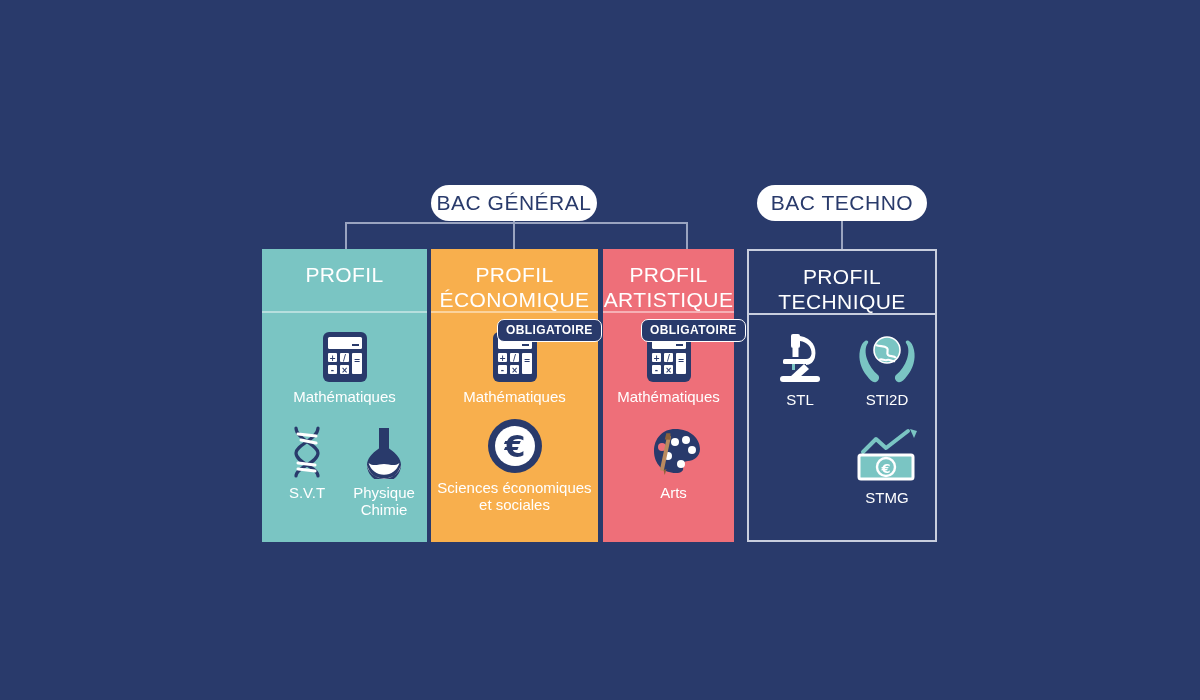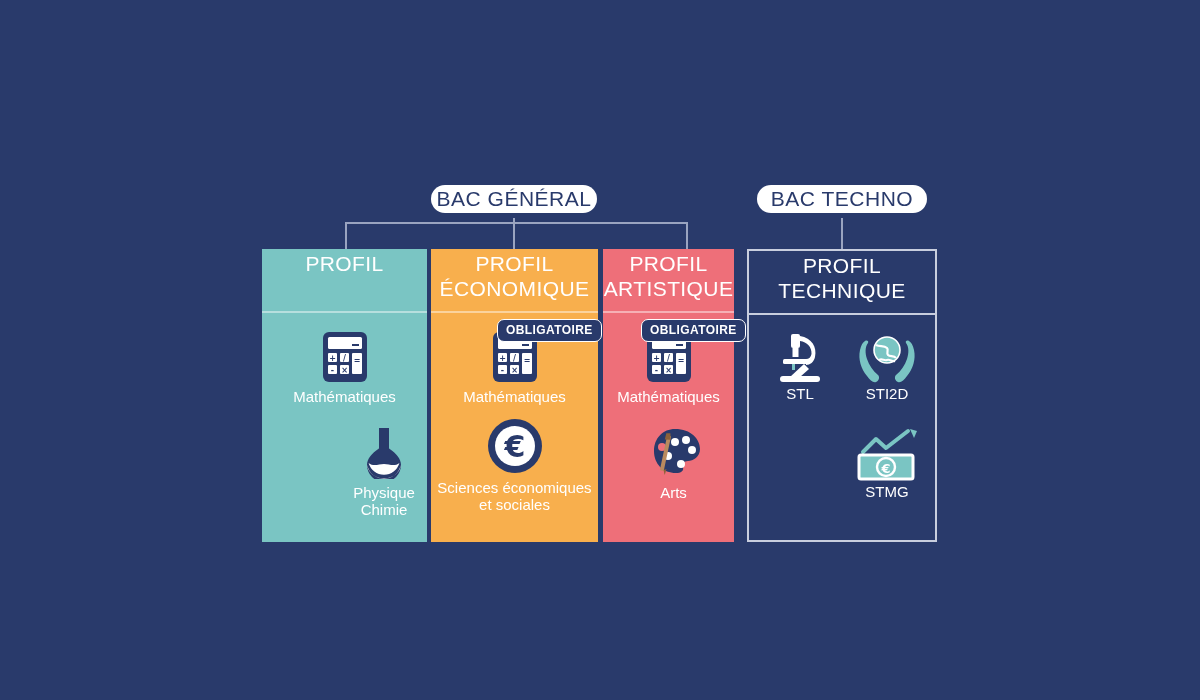--- a/index.html
+++ b/index.html
@@ -14,21 +14,21 @@
 
   
   .pill{
     position:absolute;
     background:#ffffff;
     color:#293A6B;
     border-radius:999px;
     display:flex;align-items:center;justify-content:center;
     letter-spacing:.5px;
     font-size:21px;
-    height:28px;
+    height:36px;
     white-space:nowrap;
     z-index:5;
   }
   #pill-general{left:431px;top:185px;width:166px;}
   #pill-techno{left:757px;top:185px;width:170px;}
 
   
   .ln{position:absolute;background:#9AA4C0;z-index:1;}
 
   
@@ -45,21 +45,21 @@
   #col-art{left:603px;width:131px;background:#EE6F79;}
   #col-tech{left:747px;width:190px;background:#293A6B;border:2px solid #C8CEDE;}
 
   .col-head{
     width:100%;
     text-align:center;
     color:#ffffff;
     font-size:21px;
     line-height:25px;
     letter-spacing:.4px;
-    padding-top:2px;
+    padding-top:13px;
     box-sizing:border-box;
     height:62px;
   }
   .head-rule{width:100%;height:2px;background:rgba(255,255,255,.45);}
   #col-tech .head-rule{background:#C8CEDE;}
 
   .col-body{
     width:100%;flex:1;position:relative;
   }
 
@@ -86,21 +86,21 @@
     padding:3px 8px 4px 8px;
     z-index:4;
     white-space:nowrap;
     border:1.5px solid #ffffff;
   }
 
   
   .ico{display:block;margin:0 auto;}
 
   
-  .tlbl{font-size:15px;color:#ffffff;text-align:center;margin-top:0;}
+  .tlbl{font-size:15px;color:#ffffff;text-align:center;margin-top:6px;}
 </style>
 </head>
 <body>
 
 <div id="stage">
 
   <div class="ln" style="left:513px;top:218px;width:2px;height:31px;"></div>
   <div class="ln" style="left:345px;top:222px;width:343px;height:2px;"></div>
   <div class="ln" style="left:345px;top:222px;width:2px;height:27px;"></div>
   <div class="ln" style="left:686px;top:222px;width:2px;height:27px;"></div>
@@ -136,20 +136,37 @@
               <text x="22.5" y="29.5">/</text>
               <text x="10.5" y="41.5">-</text>
               <text x="22.5" y="41.5">×</text>
               <text x="35" y="32">=</text>
             </g>
           </svg>
         </span>
         <div class="lbl">Mathématiques</div>
       </div>
 
+      <div class="subject" style="left:8px;top:112px;width:74px;">
+        <span>
+          <svg class="ico" width="44" height="54" viewBox="0 0 44 54">
+            <g stroke="#293A6B" stroke-width="3.2" fill="none" stroke-linecap="round">
+              <path d="M11 3 C 11 14, 33 20, 33 28 C 33 38, 11 42, 11 51"></path>
+              <path d="M33 3 C 33 14, 11 20, 11 28 C 11 38, 33 42, 33 51"></path>
+            </g>
+            <g stroke="#ffffff" stroke-width="3" stroke-linecap="round">
+              <line x1="13" y1="9" x2="31" y2="11"></line>
+              <line x1="16" y1="15" x2="31" y2="18"></line>
+              <line x1="13" y1="38" x2="30" y2="40"></line>
+              <line x1="13" y1="44" x2="30" y2="46"></line>
+            </g>
+          </svg>
+        </span>
+        <div class="lbl">S.V.T</div>
+      </div>
 
       <div class="subject" style="left:82px;top:112px;width:80px;">
         <span>
           <svg class="ico" width="50" height="54" viewBox="0 0 50 54">
             <path d="M20 3 h10 v20 a1 1 0 0 0 .4 .8 C37 28 42 34 42 40 a17 17 0 0 1 -34 0 c0 -6 5 -12 11.6 -16.2 A1 1 0 0 0 20 23 z" fill="#293A6B"></path>
             <path d="M9.6 38 a16 16 0 0 0 30.8 0 c-5 4 -10 1 -15.4 1 s-10.4 3 -15.4 -1 z" fill="#ffffff"></path>
             <path d="M8.2 39.5 a17 17 0 0 0 33.6 0 c0 7 -7.5 14 -16.8 14 S8.2 46.5 8.2 39.5 z" fill="#ffffff"></path>
           </svg>
         </span>
         <div class="lbl wrap">Physique Chimie</div>

